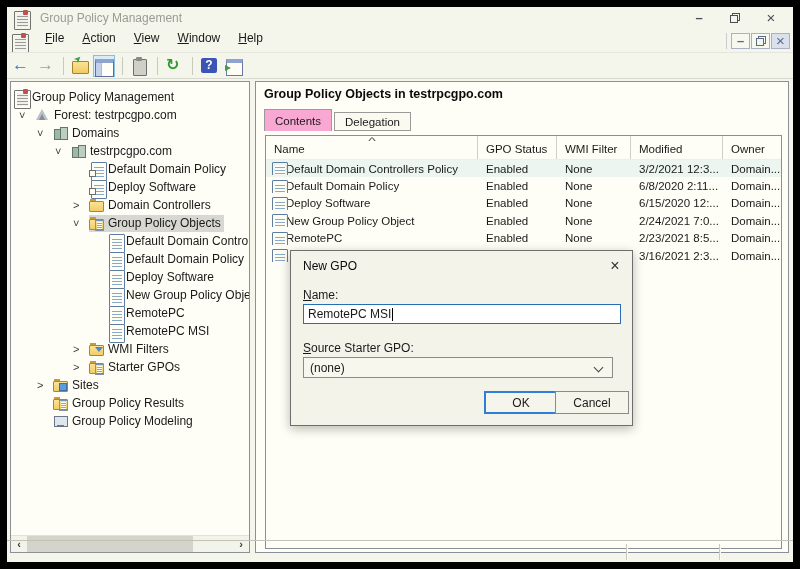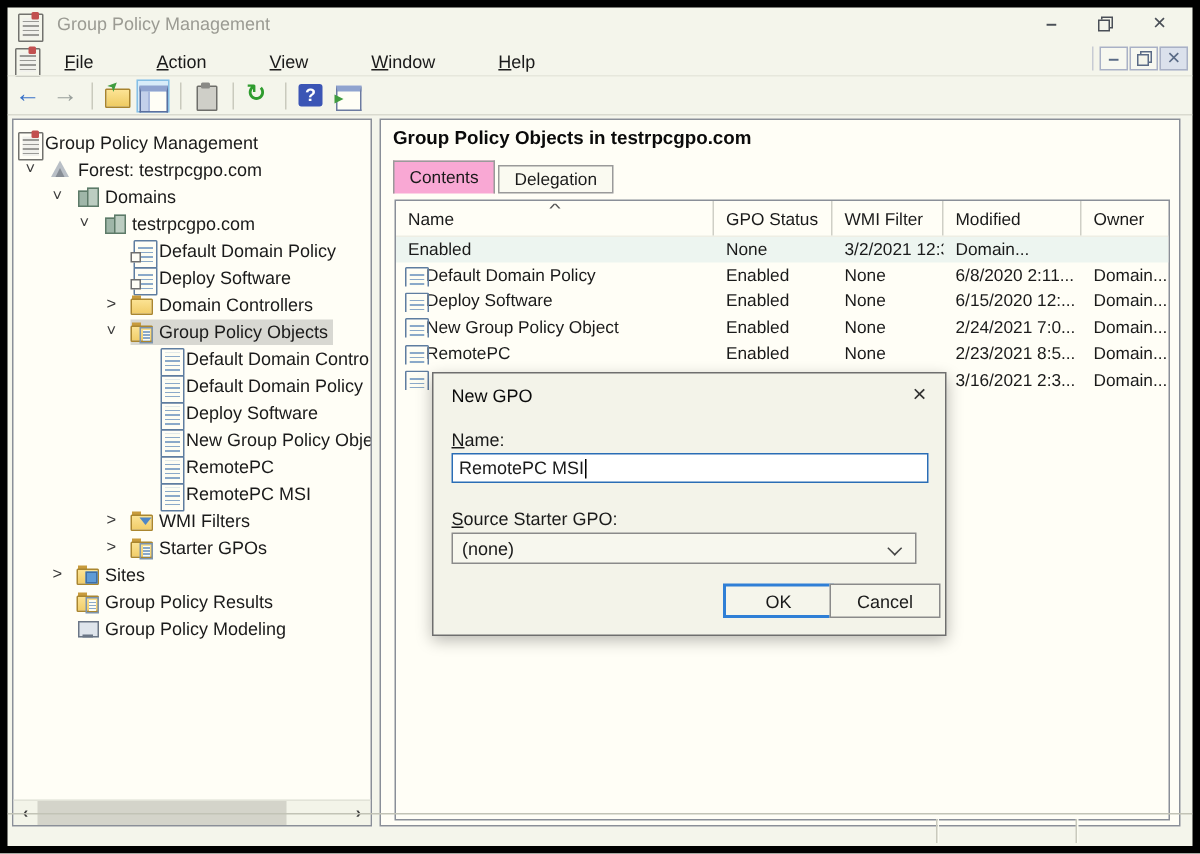--- a/index.html
+++ b/index.html
@@ -1,32 +1,32 @@
 <!DOCTYPE html>
 <html><head>
 <meta charset="utf-8">
 <style>
   html,body{margin:0;padding:0;background:#cfcfc6;}
   *{box-sizing:border-box;}
   .window{
     position:relative;width:800px;height:569px;
-    background:#f4f5eb;border:5px solid #000000;
+    background:#f4f5eb;border:7px solid #000000;
     font-family:"Liberation Sans","DejaVu Sans",sans-serif;
     color:#1a1a1a;overflow:hidden;
   }
   
   .titlebar{position:absolute;left:0;top:0;width:100%;height:22px;display:flex;align-items:center;}
   .titlebar .app-icon{margin-left:6px;}
   .titlebar .title{margin-left:8px;font-size:12px;color:#9b9b93;}
   .title-controls{position:absolute;right:4px;top:0;height:22px;display:flex;align-items:center;}
   .title-controls .wctl{width:36px;height:20px;display:flex;align-items:center;justify-content:center;color:#4a4f57;}
   
   .menubar{position:absolute;left:0;top:22px;width:100%;height:23px;display:flex;align-items:center;}
   .menubar .app-icon{margin-left:4px;}
-  .menu-items{display:flex;margin-left:6px;height:100%;align-items:flex-end;gap:24px;}
+  .menu-items{display:flex;margin-left:6px;height:100%;align-items:flex-start;}
   .menu-item{padding:2px 9px;font-size:12px;cursor:default;}
   .menu-item u{text-decoration:underline;}
   .mdi-controls{position:absolute;right:3px;top:4px;display:flex;border-left:1px solid #c7cbd4;padding-left:3px;}
   .mdi-controls .wctl{width:19px;height:16px;border:1px solid #a9b1c6;background:#f7f8f0;margin-left:1px;display:flex;align-items:center;justify-content:center;color:#5a6b86;}
   .mdi-controls .wctl:nth-child(3){background:#dbe1ec;}
   
   .wg{position:relative;width:12px;height:12px;display:inline-block;font-size:13px;line-height:12px;text-align:center;}
   .icon-minimize::before{content:"–";font-weight:bold;}
   .icon-close::before{content:"×";font-size:15px;}
   .icon-restore::before{content:"";position:absolute;left:3px;top:1px;width:6px;height:6px;border:1px solid currentColor;}
@@ -387,20 +387,24 @@
           <span class="sort-caret"></span>
           <span>Name</span>
         </div>
         <div class="hcell">GPO Status</div>
         <div class="hcell">WMI Filter</div>
         <div class="hcell">Modified</div>
         <div class="hcell">Owner</div>
       </div>
       <div>
   <div class="trow tint">
+    <span class="cell namecell">
+              <span class="icon icon-scroll"></span>
+              <span>Default Domain Controllers Policy</span>
+            </span>
     <span class="cell">Enabled</span>
     <span class="cell">None</span>
     <span class="cell">3/2/2021 12:3...</span>
     <span class="cell">Domain...</span>
   </div>
 
   <div class="trow">
     <span class="cell namecell">
               <span class="icon icon-scroll"></span>
               <span>Default Domain Policy</span>

